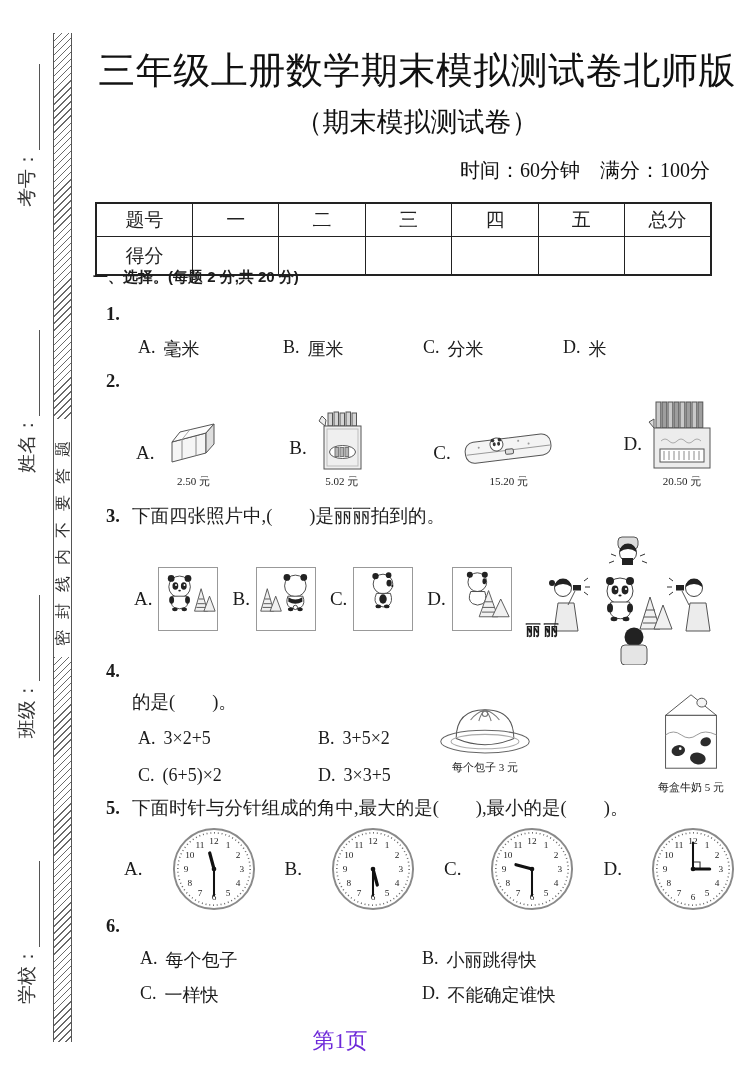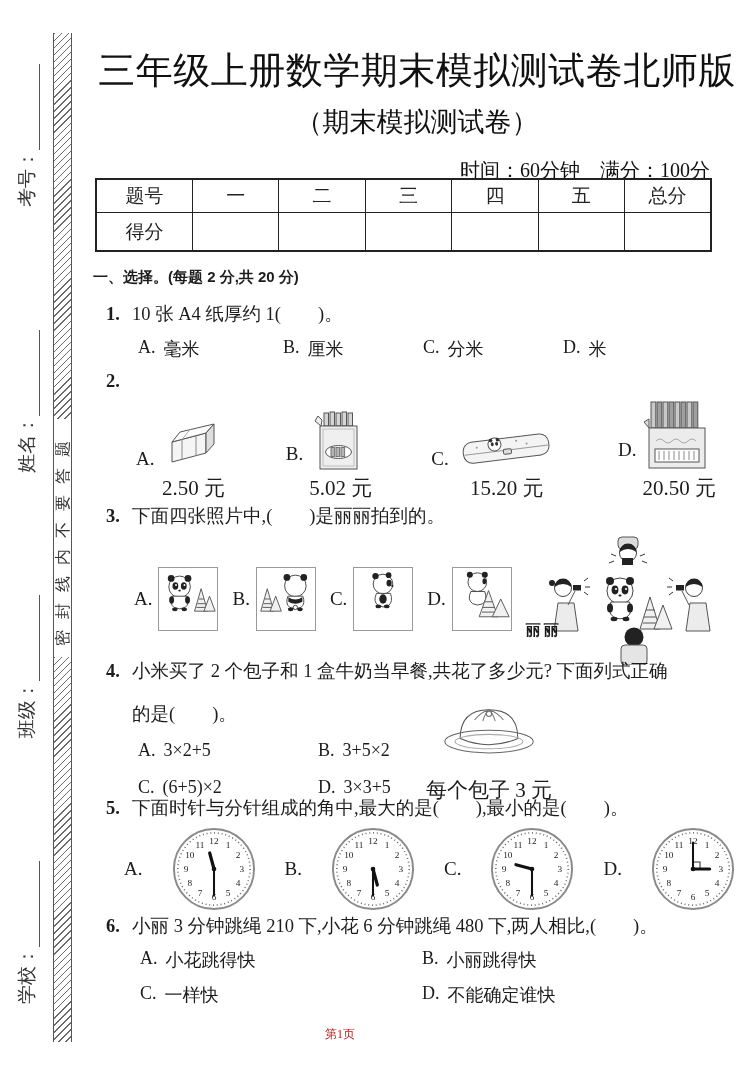--- a/index.html
+++ b/index.html
@@ -23,38 +23,38 @@
   .seal-mid span{position:absolute;left:50%;top:50%;
       transform:translate(-50%,-50%) rotate(-90deg);
       white-space:nowrap;font-size:16px;letter-spacing:11px;color:#333;}
 
   
   .title{left:88px;top:46px;width:658px;text-align:center;font-size:37px;letter-spacing:.5px;color:#111;}
   .subtitle{left:88px;top:104px;width:658px;text-align:center;font-size:27px;color:#111;}
   .meta{right:40px;top:157px;font-size:20px;color:#111;}
 
   
-  table.score{left:95px;top:178px;position:absolute;border-collapse:collapse;table-layout:fixed;width:617px;}
+  table.score{left:95px;top:202px;position:absolute;border-collapse:collapse;table-layout:fixed;width:617px;}
   table.score td{border:1.4px solid #222;text-align:center;font-size:19px;padding:0;color:#222;}
   table.score tr:first-child td{height:32px;}
   table.score tr:last-child td{height:37px;margin-top:16px;}
   table.score{border:2px solid #222;}
 
   
   .sec-head{left:93px;top:268px;font-size:15px;font-weight:bold;
       font-family:"Liberation Sans","DejaVu Sans",sans-serif;}
   .stem{display:flex;font-size:18.5px;line-height:1.25;}
   .qnum{font-weight:bold;width:26px;flex:0 0 26px;}
   .optrow{display:flex;font-size:18px;}
   .opt{display:flex;}
   .opt .olab{margin-right:8px;}
-  .caption{font-size:21px;text-align:center;}
+  .caption{font-size:11px;text-align:center;}
   .letter{font-size:19px;}
   .photo-frame{border:1.2px solid #999;background:#fff;width:58px;height:62px;}
-  .footer{left:0;top:1026px;width:680px;text-align:center;font-size:12px;color:#b91c1c;}
+  .footer{left:0;top:1026px;width:680px;text-align:center;font-size:22px;color:#6d28d9;}
   svg{display:block;}
 </style>
 </head>
 <body>
 
 <div class="abs side-fields">
   <div class="rot">
     <span class="field">
       <span>学校：</span>
         <span class="fline"></span>
@@ -106,21 +106,20 @@
     <td></td>
     <td></td>
   </tr>
 </tbody>
   </table>
 
 <div class="abs sec-head">一、选择。(每题 2 分,共 20 分)</div>
 
 <div class="abs stem" style="left:106px;top:303px;width:620px">
   <span class="qnum">1.</span>
-  <span>10 张 A4 纸厚约 1(　　)。</span>
 </div>
 <div class="abs optrow" style="left:138px;top:337px;width:580px">
   <span class="opt" style="width:145px">
       <span class="olab">A.</span>
       <span>毫米</span>
     </span>
   <span class="opt" style="width:140px">
       <span class="olab">B.</span>
       <span>厘米</span>
     </span>
@@ -339,23 +338,22 @@
       <circle cx="110" cy="104" r="9.5" fill="#222"></circle>
       <rect x="97" y="112" width="26" height="20" rx="4" fill="#e5e5e5" stroke="#555"></rect>
     </svg>
     <div style="position:absolute;left:4px;top:88px;font-size:15px;font-weight:bold;letter-spacing:3px">丽丽</div>
   </div>
 </div>
 
 <div class="abs" style="left:106px;top:660px;width:630px">
   <div class="stem">
     <span class="qnum">4.</span>
-    <span>小米买了 2 个包子和 1 盒牛奶当早餐,共花了多少元? 下面列式正确</span>
-  </div>
-  <div class="stem" style="margin-top:20px">
+  </div>
+  <div class="stem" style="margin-top:8px">
       <span class="qnum"></span>
     <span>的是(　　)。</span>
   </div>
   <div class="optrow" style="margin:14px 0 0 32px;width:330px;justify-content:space-between">
     <span class="opt">
         <span class="olab">A.</span>
         <span>3×2+5</span>
       </span>
     <span class="opt" style="width:150px">
         <span class="olab">B.</span>
@@ -374,21 +372,34 @@
   </div>
   <div style="position:absolute;left:320px;top:26px;width:310px;display:flex;justify-content:space-between">
     <div style="text-align:center">
       <svg width="118" height="70" viewBox="0 0 100 68" style="margin:0 auto">
         <path d="M22 51 Q22 23 50 23 Q78 23 78 51 Q64 57 50 57 Q36 57 22 51 Z" fill="#fff" stroke="#555"></path>
         <path d="M50 23 q-9 3 -14 10 M50 23 q-4 4 -6 11 M50 23 q9 3 14 10 M50 23 q4 4 6 11" stroke="#777" fill="none"></path>
         <circle cx="50" cy="27" r="2.6" fill="none" stroke="#777"></circle>
         <ellipse cx="50" cy="54" rx="43" ry="11" fill="none" stroke="#666"></ellipse>
         <ellipse cx="50" cy="54" rx="33" ry="7" fill="none" stroke="#aaa"></ellipse>
       </svg>
-      <div class="caption" style="margin-top:20px">每个包子 3 元</div>
+      <div class="caption" style="margin-top:4px">每个包子 3 元</div>
+    </div>
+    <div style="text-align:center">
+      <svg width="90" height="92" viewBox="0 0 82 94" style="margin:0 auto">
+        <polygon points="15,30 41,9 67,30" fill="#fff" stroke="#555"></polygon>
+        <ellipse cx="52" cy="17" rx="5" ry="4.5" fill="#f5f5f5" stroke="#555"></ellipse>
+        <rect x="15" y="30" width="52" height="54" fill="#fff" stroke="#555"></rect>
+        <path d="M15 50 q8 -6 16 0 q8 6 16 0 q8 -6 20 0" stroke="#999" fill="none"></path>
+        <ellipse cx="28" cy="66" rx="7" ry="5.5" fill="#2b2b2b" transform="rotate(-15 28 66)"></ellipse>
+        <ellipse cx="48" cy="74" rx="8" ry="6" fill="#2b2b2b" transform="rotate(10 48 74)"></ellipse>
+        <ellipse cx="56" cy="57" rx="5.5" ry="4.5" fill="#2b2b2b" transform="rotate(-20 56 57)"></ellipse>
+        <circle cx="30" cy="64" r="1.4" fill="#fff"></circle>
+      </svg>
+      <div class="caption" style="margin-top:2px">每盒牛奶 5 元</div>
     </div>
   </div>
 </div>
 
 <div class="abs stem" style="left:106px;top:797px;width:630px">
   <span class="qnum">5.</span>
   <span>下面时针与分针组成的角中,最大的是(　　),最小的是(　　)。</span>
 </div>
 <div class="abs" style="left:124px;top:826px;width:612px;display:flex;justify-content:space-between;align-items:center">
   <span class="letter">A.</span>
@@ -485,26 +496,25 @@
           <line x1="44" y1="44" x2="61.0" y2="44.0" stroke-width="3.3"></line>
           <line x1="44" y1="44" x2="44.0" y2="17.0" stroke-width="2.1"></line>
         </g>
         <circle cx="44" cy="44" r="2.4" fill="#111"></circle>
       </svg>
     </div>
 </div>
 
 <div class="abs stem" style="left:106px;top:915px;width:630px">
   <span class="qnum">6.</span>
-  <span>小丽 3 分钟跳绳 210 下,小花 6 分钟跳绳 480 下,两人相比,(　　)。</span>
 </div>
 <div class="abs optrow" style="left:140px;top:948px;width:560px">
   <span class="opt" style="width:282px">
       <span class="olab">A.</span>
-      <span>小花跳得快</span>
+      <span>每个包子</span>
     </span>
   <span class="opt">
       <span class="olab">B.</span>
       <span>小丽跳得快</span>
     </span>
 </div>
 <div class="abs optrow" style="left:140px;top:983px;width:560px">
   <span class="opt" style="width:282px">
       <span class="olab">C.</span>
       <span>一样快</span>

